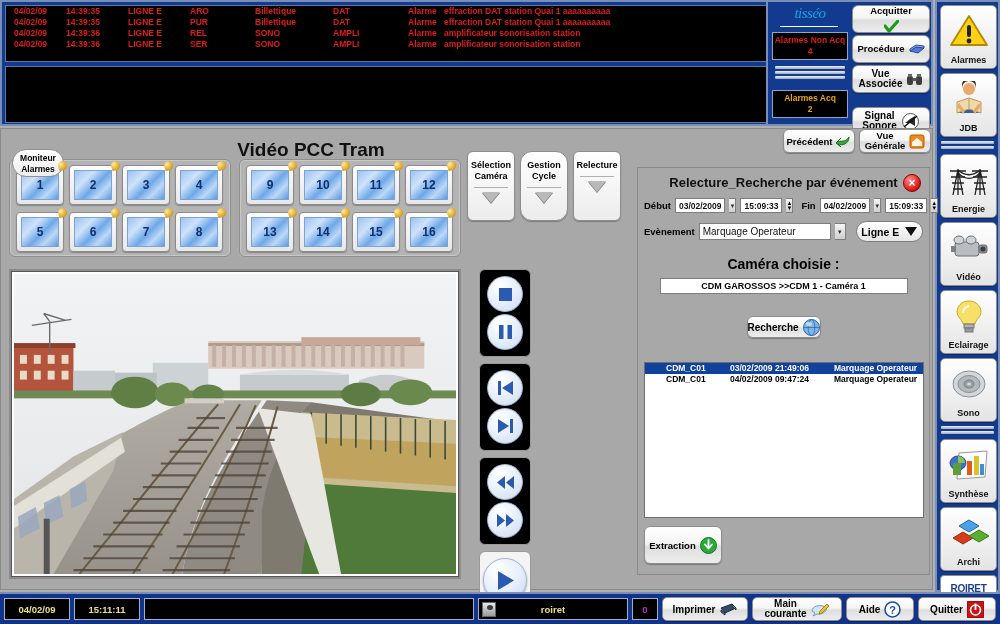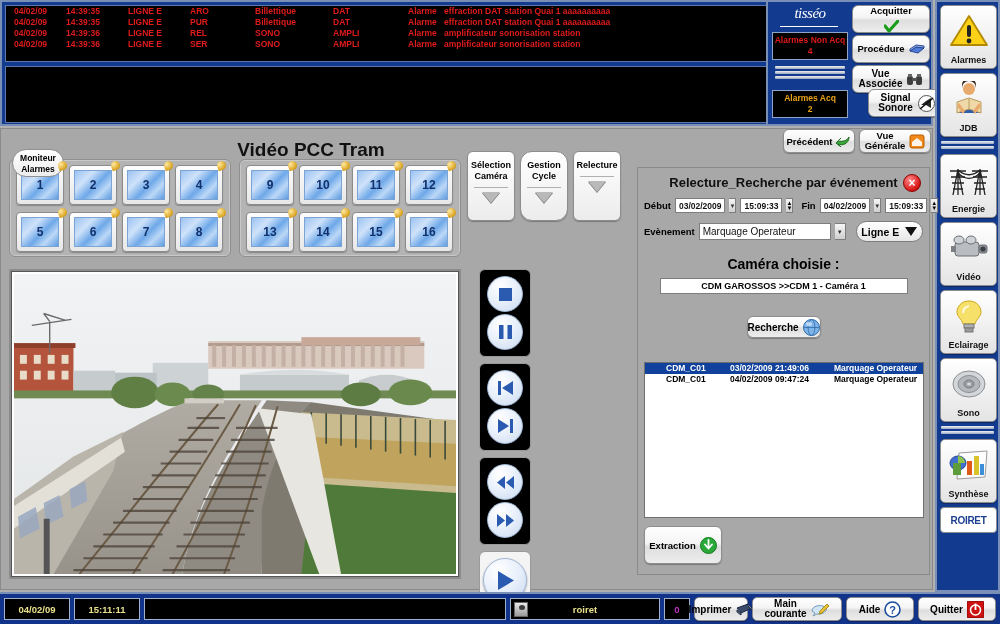--- a/index.html
+++ b/index.html
@@ -44,21 +44,21 @@
   .v-scroll .sb-btn { height:10px; background:linear-gradient(#fff,#c8c4bc); border:1px solid #909090; font-size:6px; text-align:center; line-height:8px; color:#333;}
   .v-scroll .sb-track { flex:1; background:#e8e6e0; }
 
   
   .top-ctrl {
     position:absolute; left:766px; top:0px; width:167px; height:126px;
     background:#123a8f; border:2px solid #7a8fb5;
   }
   .tisseo {
     position:absolute; left:4px; top:3px; width:76px; height:26px;
-    color:#ffffff; font-style:italic; font-size:15px; text-align:center;
+    color:#0ea5e9; font-style:italic; font-size:15px; text-align:center;
     font-family:"Liberation Serif", serif;
     letter-spacing:-0.5px;
   }
   .tisseo:after{content:""; position:absolute; left:8px; bottom:4px; width:58px; height:1px; background:#fff;}
   .cnt-box {
     position:absolute; background:#000; border:1px solid #8fa4c8;
     text-align:center; font-weight:bold; font-size:8.5px; line-height:11px;
     padding-top:2px;
   }
   .cnt-nonacq { left:4px; top:30px; width:76px; height:28px; color:#e01b1b; }
@@ -68,21 +68,21 @@
 
   .btn3d {
     background:linear-gradient(#ffffff 0%, #f4f4f4 45%, #dedede 55%, #ededed 100%);
     border:1px solid #8d8d8d; border-radius:6px;
     box-shadow:0 1px 1px rgba(0,0,0,.28);
     font-size:10px; font-weight:bold; color:#000;
     display:flex; align-items:center; justify-content:center; gap:4px;
     cursor:pointer; text-align:center;
   }
   .tc-btn { position:absolute; left:84px; width:78px; height:28px; }
-  .tc-b1 { top:3px;flex-direction:column; } .tc-b2 { top:33px; } .tc-b3 { top:63px; } .tc-b4 { top:87px;margin-left:16px; }
+  .tc-b1 { top:3px;flex-direction:column; } .tc-b2 { top:33px; } .tc-b3 { top:63px; } .tc-b4 { top:105px; }
   .tc-btn .lbl { font-size:9.5px; line-height:10px; }
 
   
   .sidebar {
     position:absolute; left:935px; top:0px; width:65px; height:592px;
     background:#123a8f; border:2px solid #7a8fb5; padding:3px;
   }
   .sb-item {
     width:57px; height:64px; margin-bottom:4px;
     background:linear-gradient(#ffffff,#e4e4e4);
@@ -242,21 +242,21 @@
   .bb-black { background:#000; border:1px solid #9fb0cf; height:22px; display:flex; align-items:center;
               justify-content:center; color:#e8e08a; font-size:9.5px; font-weight:bold; }
   .bb-date { width:66px; } .bb-time { width:66px; }
   .bb-spacer { flex:1; background:#000; border:1px solid #9fb0cf; height:22px; }
   .bb-user { width:150px; justify-content:center; position:relative; }
   .bb-usericon { position:absolute; left:3px; top:3px; width:14px; height:15px;
                  background:linear-gradient(#e8e8e8,#9a9a9a); border:1px solid #666; }
   .bb-usericon:after{content:""; position:absolute; left:4px; top:2px; width:6px; height:5px; border-radius:50%; background:#3a3a3a;}
   .bb-count { width:26px; color:#c030c0; }
   .bb-btn { height:24px; border-radius:5px; font-size:10px; }
-  .bb-imprimer { width:54px; } .bb-main { width:90px; line-height:10px; }
+  .bb-imprimer { width:86px; } .bb-main { width:90px; line-height:10px; }
   .bb-aide { width:68px; } .bb-quitter { width:78px; }
 
   svg { display:block; }
 </style>
 </head>
 <body>
 
 <div id="app">
 
   <div class="alarm-banner">
@@ -517,20 +517,30 @@
           <rect x="25" y="7" width="5" height="19" fill="#d8c32a"></rect>
           <rect x="31" y="15" width="4" height="11" fill="#3a8fd8"></rect>
           <ellipse cx="9" cy="14" rx="8" ry="7" fill="#3f6fd0" stroke="#2a4a95"></ellipse>
           <path d="M9 7 A7 7 0 0 1 16 14 L9 14 Z" fill="#8fc44a"></path>
           <rect x="4" y="14" width="8" height="12" fill="#5c9c3a"></rect>
         </svg>
       </span>
       <span class="lbl">Synthèse</span>
     </div>
 
+    <div class="sb-item">
+      <span class="ico">
+        <svg width="40" height="30" viewBox="0 0 40 30">
+          <path d="M20 2 L30 8 L20 14 L10 8 Z" fill="#4aa3e8" stroke="#2a6ba0"></path>
+          <path d="M8 16 L18 22 L8 28 L-2 22 Z" transform="translate(6,-2)" fill="#d83a1a" stroke="#9a2a10"></path>
+          <path d="M22 14 L32 20 L22 26 L12 20 Z" transform="translate(8,-2)" fill="#5aae30" stroke="#3a7a1a"></path>
+        </svg>
+      </span>
+      <span class="lbl">Archi</span>
+    </div>
 
     <div class="sb-logo">ROIRET</div>
   </div>
 
   <div class="main">
 
     <div class="page-title">Vidéo PCC Tram</div>
 
     <div class="btn3d nav-btn nav-prev">
       <span>Précédent</span>

